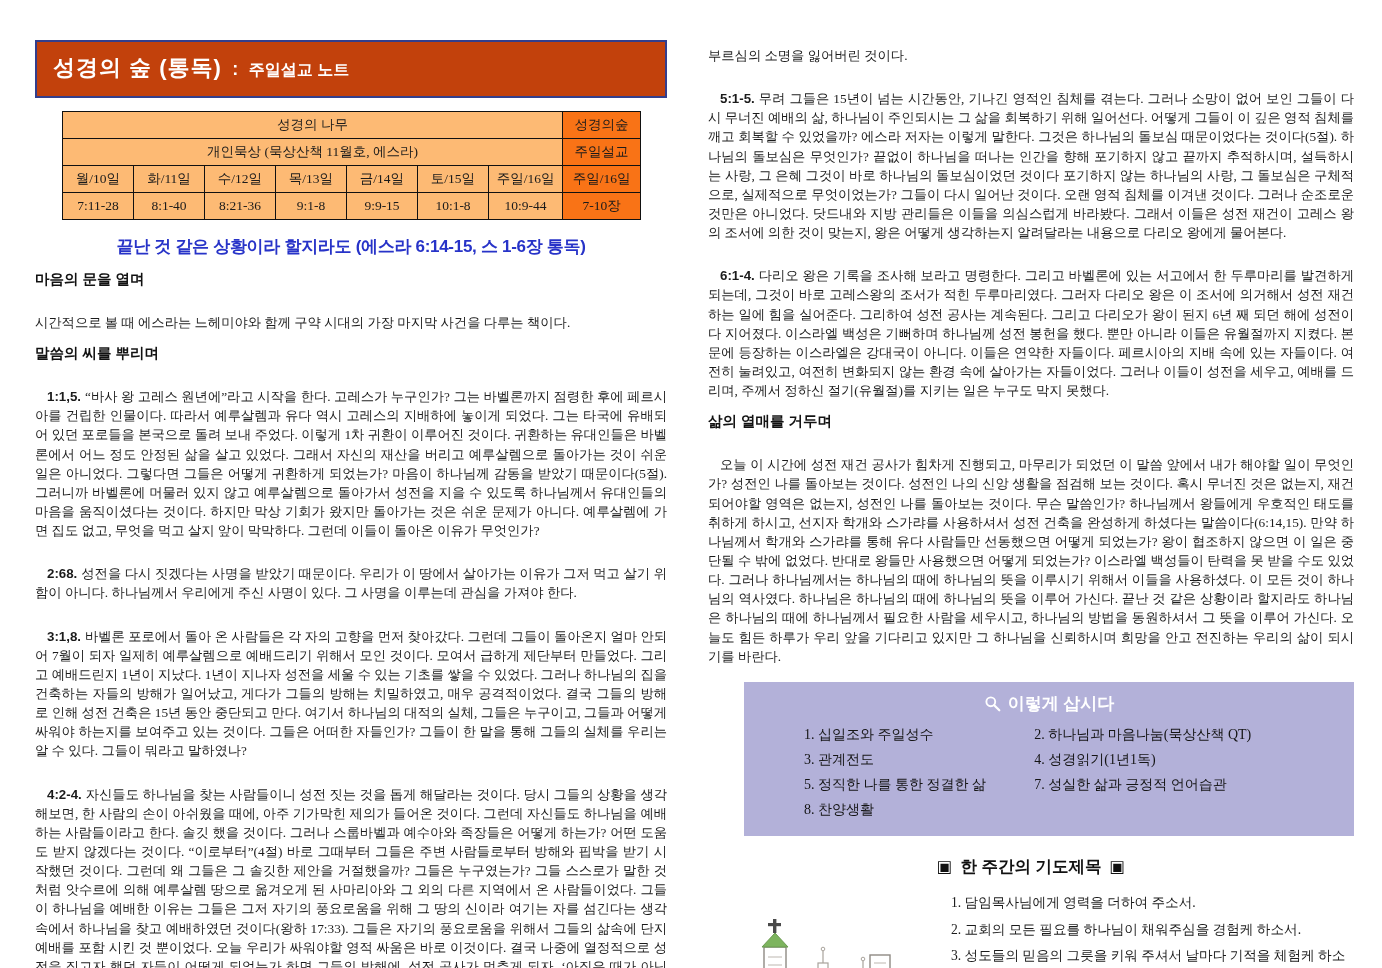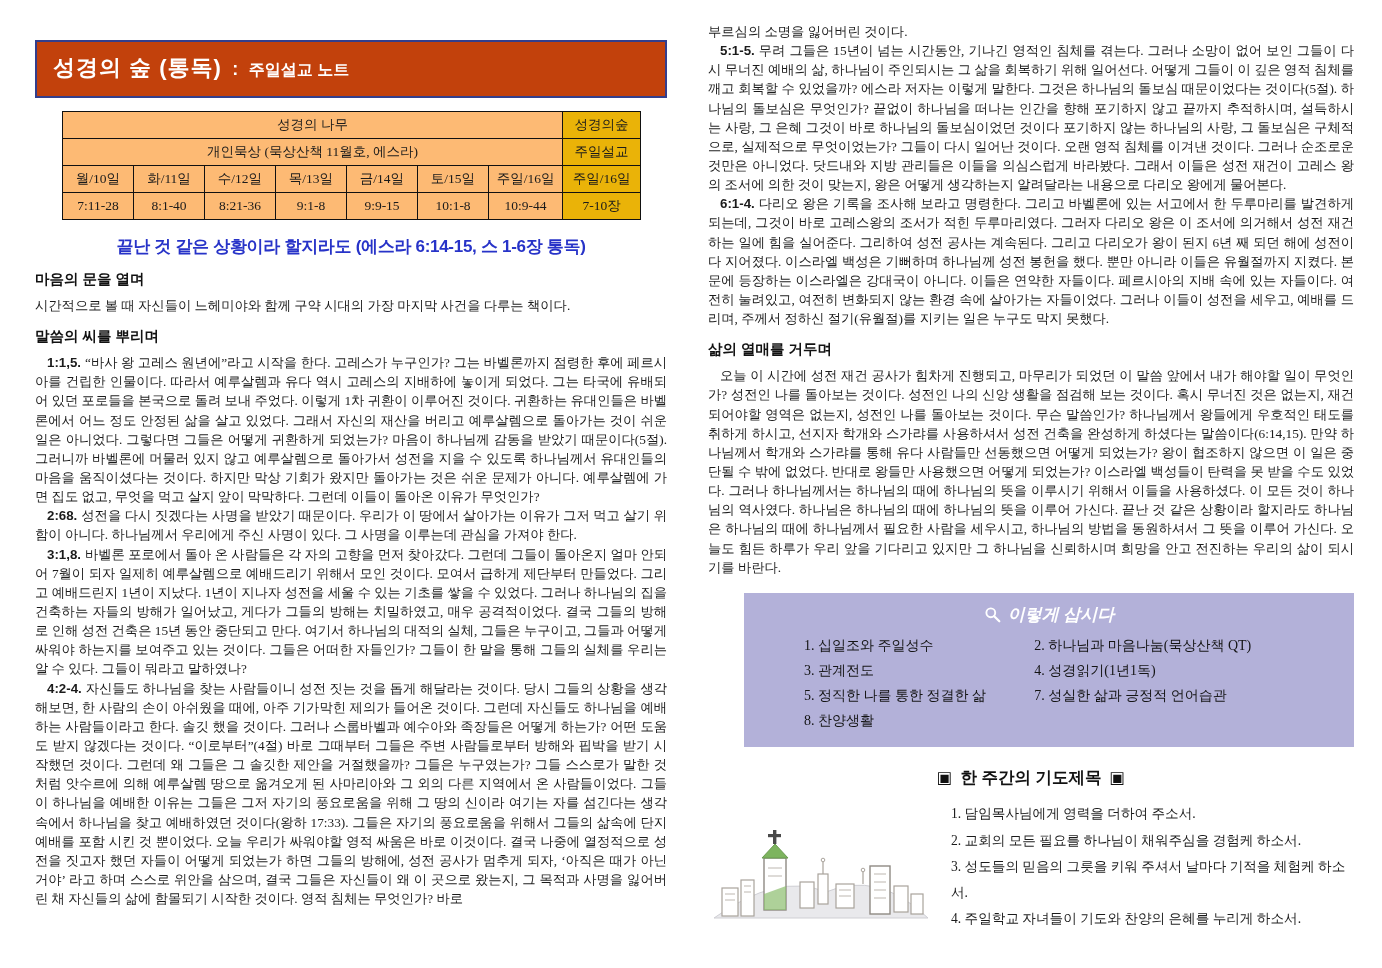--- a/index.html
+++ b/index.html
@@ -26,47 +26,47 @@
   
   table.sched {
     border-collapse:collapse; table-layout:fixed;
     margin:13px 0 0 27px; width:578px;
     font-size:13.5px; text-align:center;
   }
   table.sched td {
     border:1.5px solid #111; background:#fdba74; padding:4px 1px;
     height:26px; overflow:hidden; white-space:nowrap;
   }
-  table.sched td.hl { background:#eab308; }
+  table.sched td.hl { background:#f97316; }
 
   
   .sermon-title {
     text-align:center; color:#2733c8; font-weight:bold; font-size:17px;
     font-family:"Liberation Sans","DejaVu Sans",sans-serif;
     margin:15px 0 8px 0; letter-spacing:-0.3px;
   }
   h3.sec {
     font-family:"Liberation Sans","DejaVu Sans",sans-serif;
     font-size:14.5px; font-weight:bold; color:#111; margin:12px 0 7px 0;
   }
   p.body-p {
     font-size:13.3px; line-height:1.44; text-align:justify;
-    text-indent:12px; color:#1b1b1b;
+    text-indent:12px; color:#1b1b1b;margin-top:24px;
   }
   p.no-indent { text-indent:0; }
   b.vref { font-family:"Liberation Sans","DejaVu Sans",sans-serif; margin-right:4px; }
 
   
   .live-box {
     background:#b3b1d9; margin:16px 0 0 36px; width:610px;
     padding:10px 0 14px 0;
   }
   .live-box .box-title {
     text-align:center; color:#ffffff; font-weight:bold; font-size:17px;
-    font-family:"Liberation Sans","DejaVu Sans",sans-serif; margin-bottom:8px;font-style:italic;
+    font-family:"Liberation Sans","DejaVu Sans",sans-serif; margin-bottom:8px;
   }
   .live-box .box-title svg { vertical-align:-3px; margin-right:7px; }
   .live-grid {
     display:grid; grid-template-columns:1fr 1.15fr; padding:0 55px 0 60px;
     font-size:14px; line-height:1.78; color:#141414;
   }
 
   
   .prayer-head {
     text-align:center; font-family:"Liberation Sans","DejaVu Sans",sans-serif;
@@ -132,21 +132,21 @@
           <td>10:1-8</td>
           <td>10:9-44</td>
           <td class="hl">7-10장</td>
         </tr>
       </tbody>
     </table>
 
     <div class="sermon-title">끝난 것 같은 상황이라 할지라도 (에스라 6:14-15, 스 1-6장 통독)</div>
 
     <h3 class="sec">마음의 문을 열며</h3>
-    <p class="body-p no-indent">시간적으로 볼 때 자신들이 느헤미야와 함께 구약 시대의 가장 마지막 사건을 다루는 책이다.</p>
+    <p class="body-p no-indent">시간적으로 볼 때 에스라는 느헤미야와 함께 구약 시대의 가장 마지막 사건을 다루는 책이다.</p>
 
     <h3 class="sec">말씀의 씨를 뿌리며</h3>
 
     <p class="body-p"><b class="vref">1:1,5.</b><span>“바사 왕 고레스 원년에”라고 시작을 한다. 고레스가 누구인가? 그는 바벨론까지 점령한 후에 페르시아를 건립한 인물이다. 따라서 예루살렘과 유다 역시 고레스의 지배하에 놓이게 되었다. 그는 타국에 유배되어 있던 포로들을 본국으로 돌려 보내 주었다. 이렇게 1차 귀환이 이루어진 것이다. 귀환하는 유대인들은 바벨론에서 어느 정도 안정된 삶을 살고 있었다. 그래서 자신의 재산을 버리고 예루살렘으로 돌아가는 것이 쉬운 일은 아니었다. 그렇다면 그들은 어떻게 귀환하게 되었는가? 마음이 하나님께 감동을 받았기 때문이다(5절). 그러니까 바벨론에 머물러 있지 않고 예루살렘으로 돌아가서 성전을 지을 수 있도록 하나님께서 유대인들의 마음을 움직이셨다는 것이다. 하지만 막상 기회가 왔지만 돌아가는 것은 쉬운 문제가 아니다. 예루살렘에 가면 집도 없고, 무엇을 먹고 살지 앞이 막막하다. 그런데 이들이 돌아온 이유가 무엇인가?</span></p>
     <p class="body-p"><b class="vref">2:68.</b><span>성전을 다시 짓겠다는 사명을 받았기 때문이다. 우리가 이 땅에서 살아가는 이유가 그저 먹고 살기 위함이 아니다. 하나님께서 우리에게 주신 사명이 있다. 그 사명을 이루는데 관심을 가져야 한다.</span></p>
     <p class="body-p"><b class="vref">3:1,8.</b><span>바벨론 포로에서 돌아 온 사람들은 각 자의 고향을 먼저 찾아갔다. 그런데 그들이 돌아온지 얼마 안되어 7월이 되자 일제히 예루살렘으로 예배드리기 위해서 모인 것이다. 모여서 급하게 제단부터 만들었다. 그리고 예배드린지 1년이 지났다. 1년이 지나자 성전을 세울 수 있는 기초를 쌓을 수 있었다. 그러나 하나님의 집을 건축하는 자들의 방해가 일어났고, 게다가 그들의 방해는 치밀하였고, 매우 공격적이었다. 결국 그들의 방해로 인해 성전 건축은 15년 동안 중단되고 만다. 여기서 하나님의 대적의 실체, 그들은 누구이고, 그들과 어떻게 싸워야 하는지를 보여주고 있는 것이다. 그들은 어떠한 자들인가? 그들이 한 말을 통해 그들의 실체를 우리는 알 수 있다. 그들이 뭐라고 말하였나?</span></p>
     <p class="body-p"><b class="vref">4:2-4.</b><span>자신들도 하나님을 찾는 사람들이니 성전 짓는 것을 돕게 해달라는 것이다. 당시 그들의 상황을 생각해보면, 한 사람의 손이 아쉬웠을 때에, 아주 기가막힌 제의가 들어온 것이다. 그런데 자신들도 하나님을 예배하는 사람들이라고 한다. 솔깃 했을 것이다. 그러나 스룹바벨과 예수아와 족장들은 어떻게 하는가? 어떤 도움도 받지 않겠다는 것이다. “이로부터”(4절) 바로 그때부터 그들은 주변 사람들로부터 방해와 핍박을 받기 시작했던 것이다. 그런데 왜 그들은 그 솔깃한 제안을 거절했을까? 그들은 누구였는가? 그들 스스로가 말한 것처럼 앗수르에 의해 예루살렘 땅으로 옮겨오게 된 사마리아와 그 외의 다른 지역에서 온 사람들이었다. 그들이 하나님을 예배한 이유는 그들은 그저 자기의 풍요로움을 위해 그 땅의 신이라 여기는 자를 섬긴다는 생각속에서 하나님을 찾고 예배하였던 것이다(왕하 17:33). 그들은 자기의 풍요로움을 위해서 그들의 삶속에 단지 예배를 포함 시킨 것 뿐이었다. 오늘 우리가 싸워야할 영적 싸움은 바로 이것이다. 결국 나중에 열정적으로 성전을 짓고자 했던 자들이 어떻게 되었는가 하면 그들의 방해에, 성전 공사가 멈추게 되자, ‘아직은 때가 아닌거야’ 라고 하며 스스로 위안을 삼으며, 결국 그들은 자신들이 왜 이 곳으로 왔는지, 그 목적과 사명을 잃어버린 채 자신들의 삶에 함몰되기 시작한 것이다. 영적 침체는 무엇인가? 바로</span></p>
   </div>
 
   <div class="col col-right">

